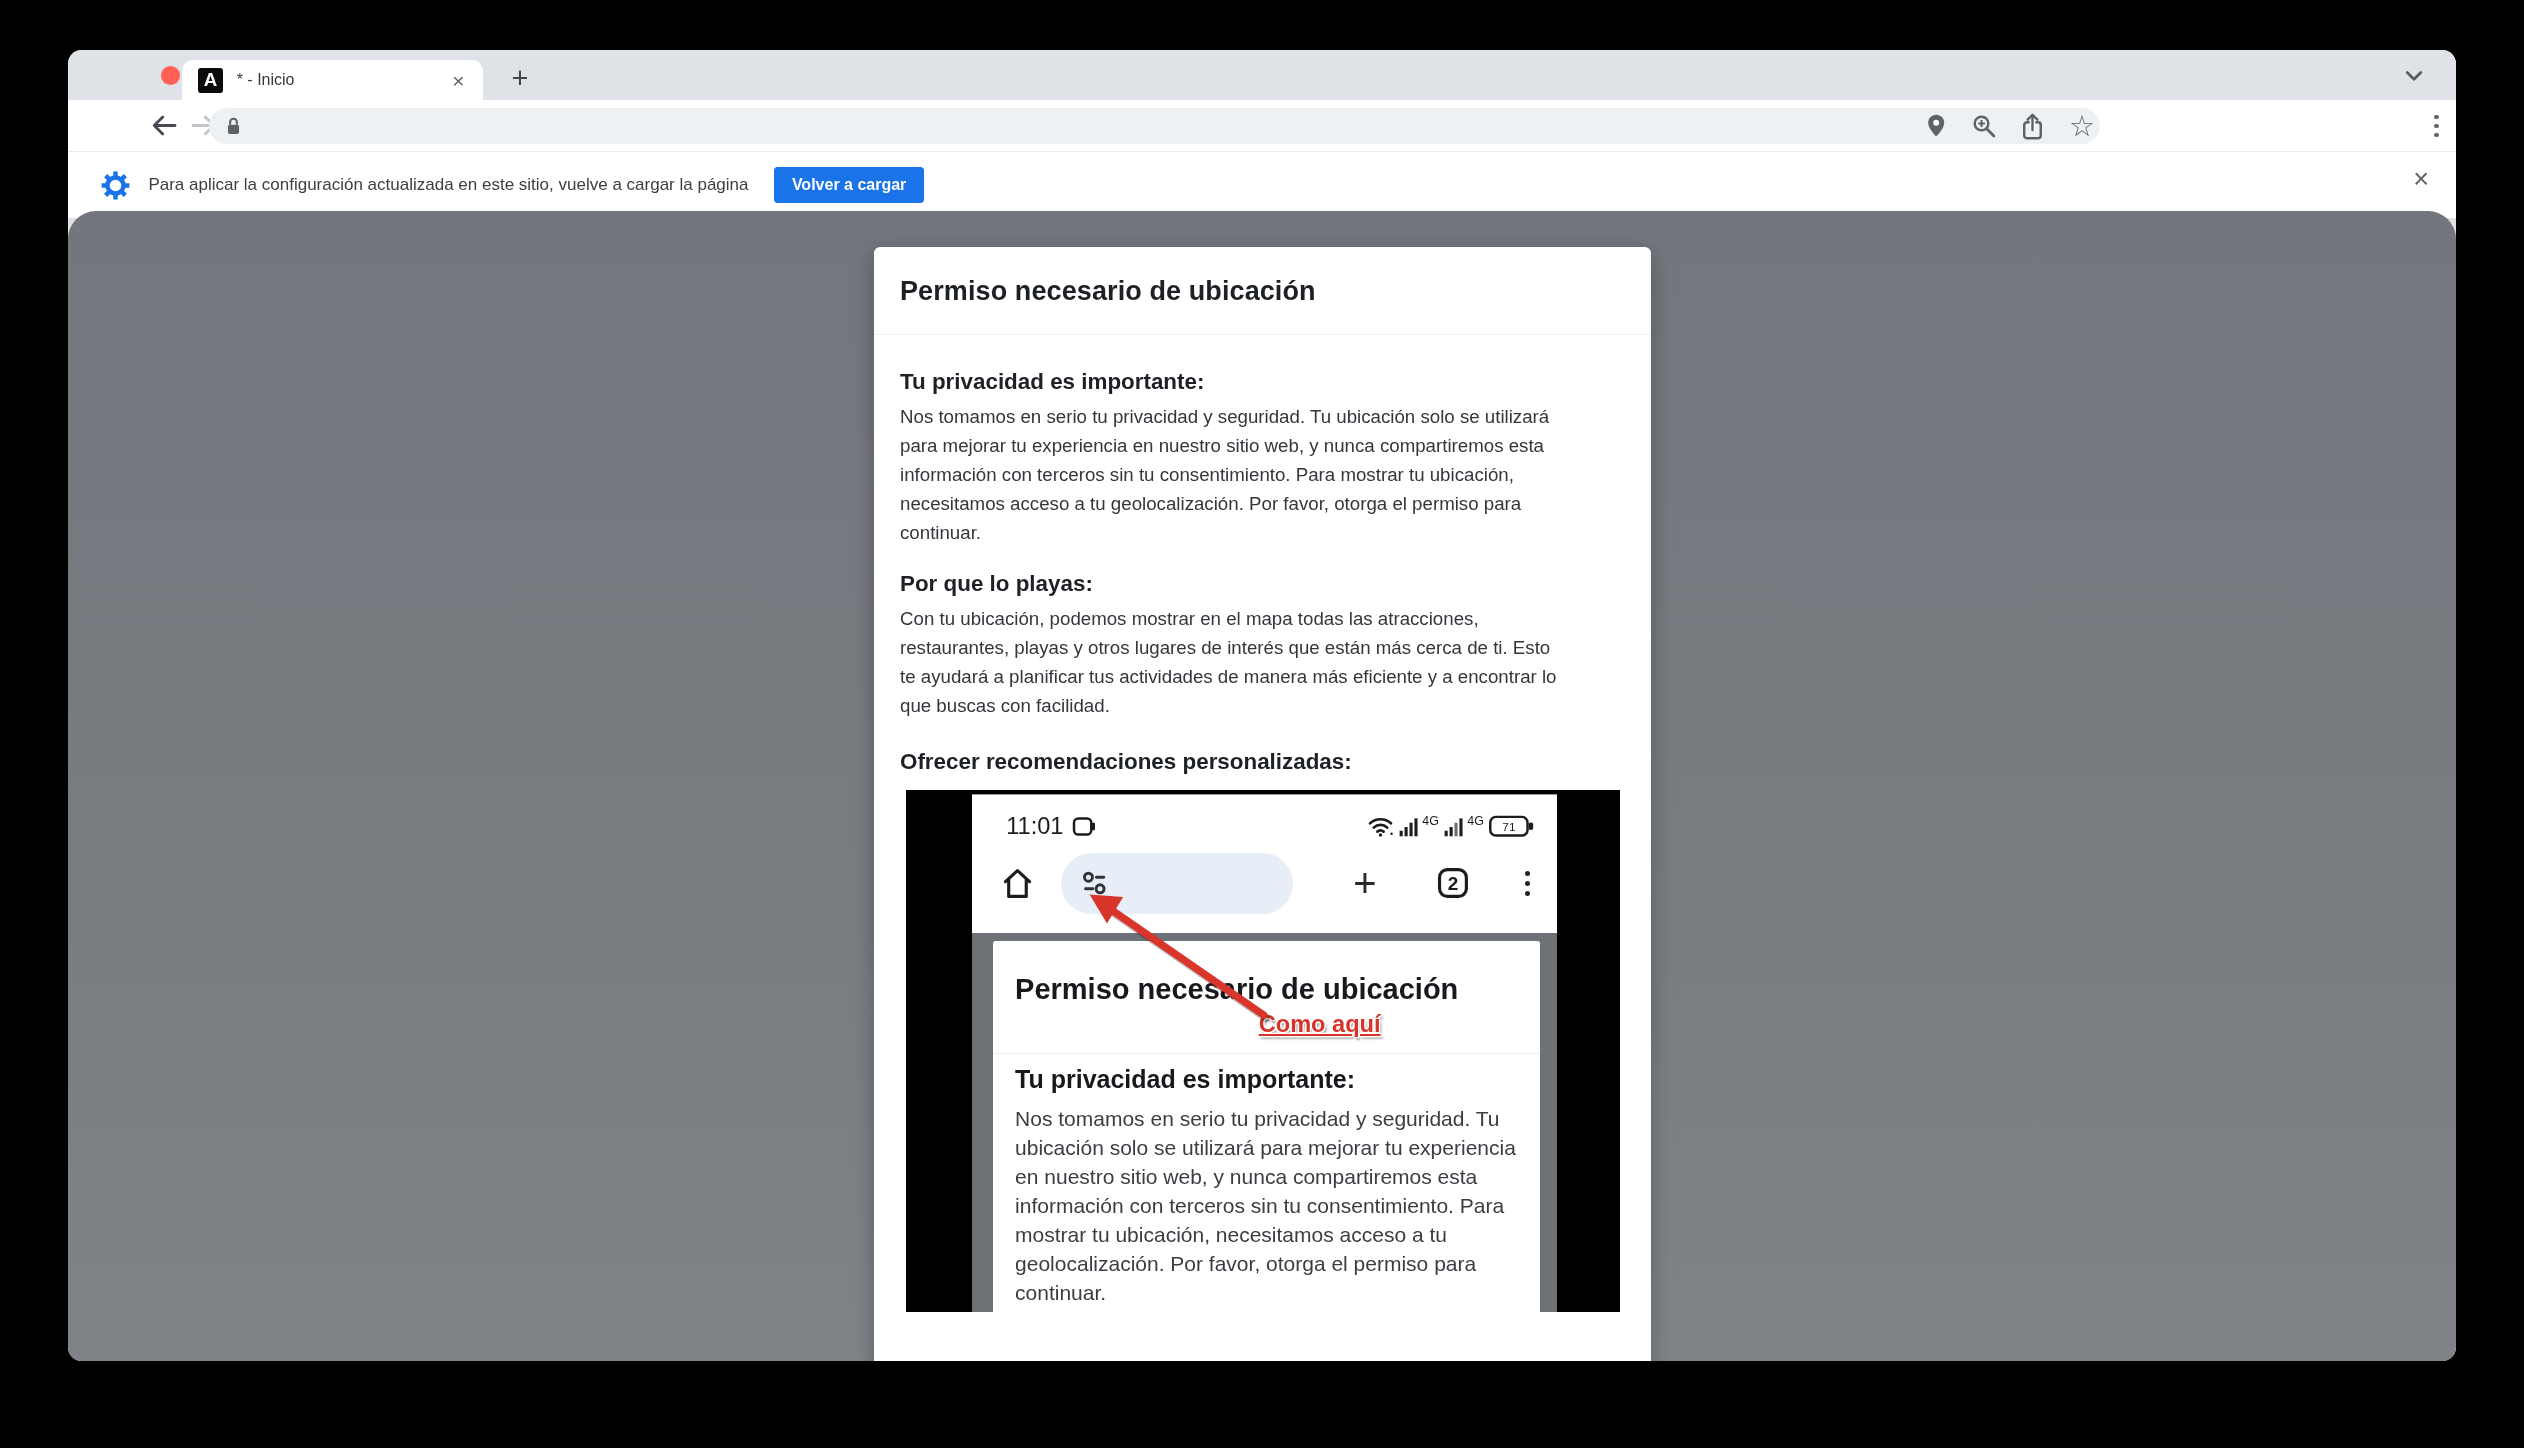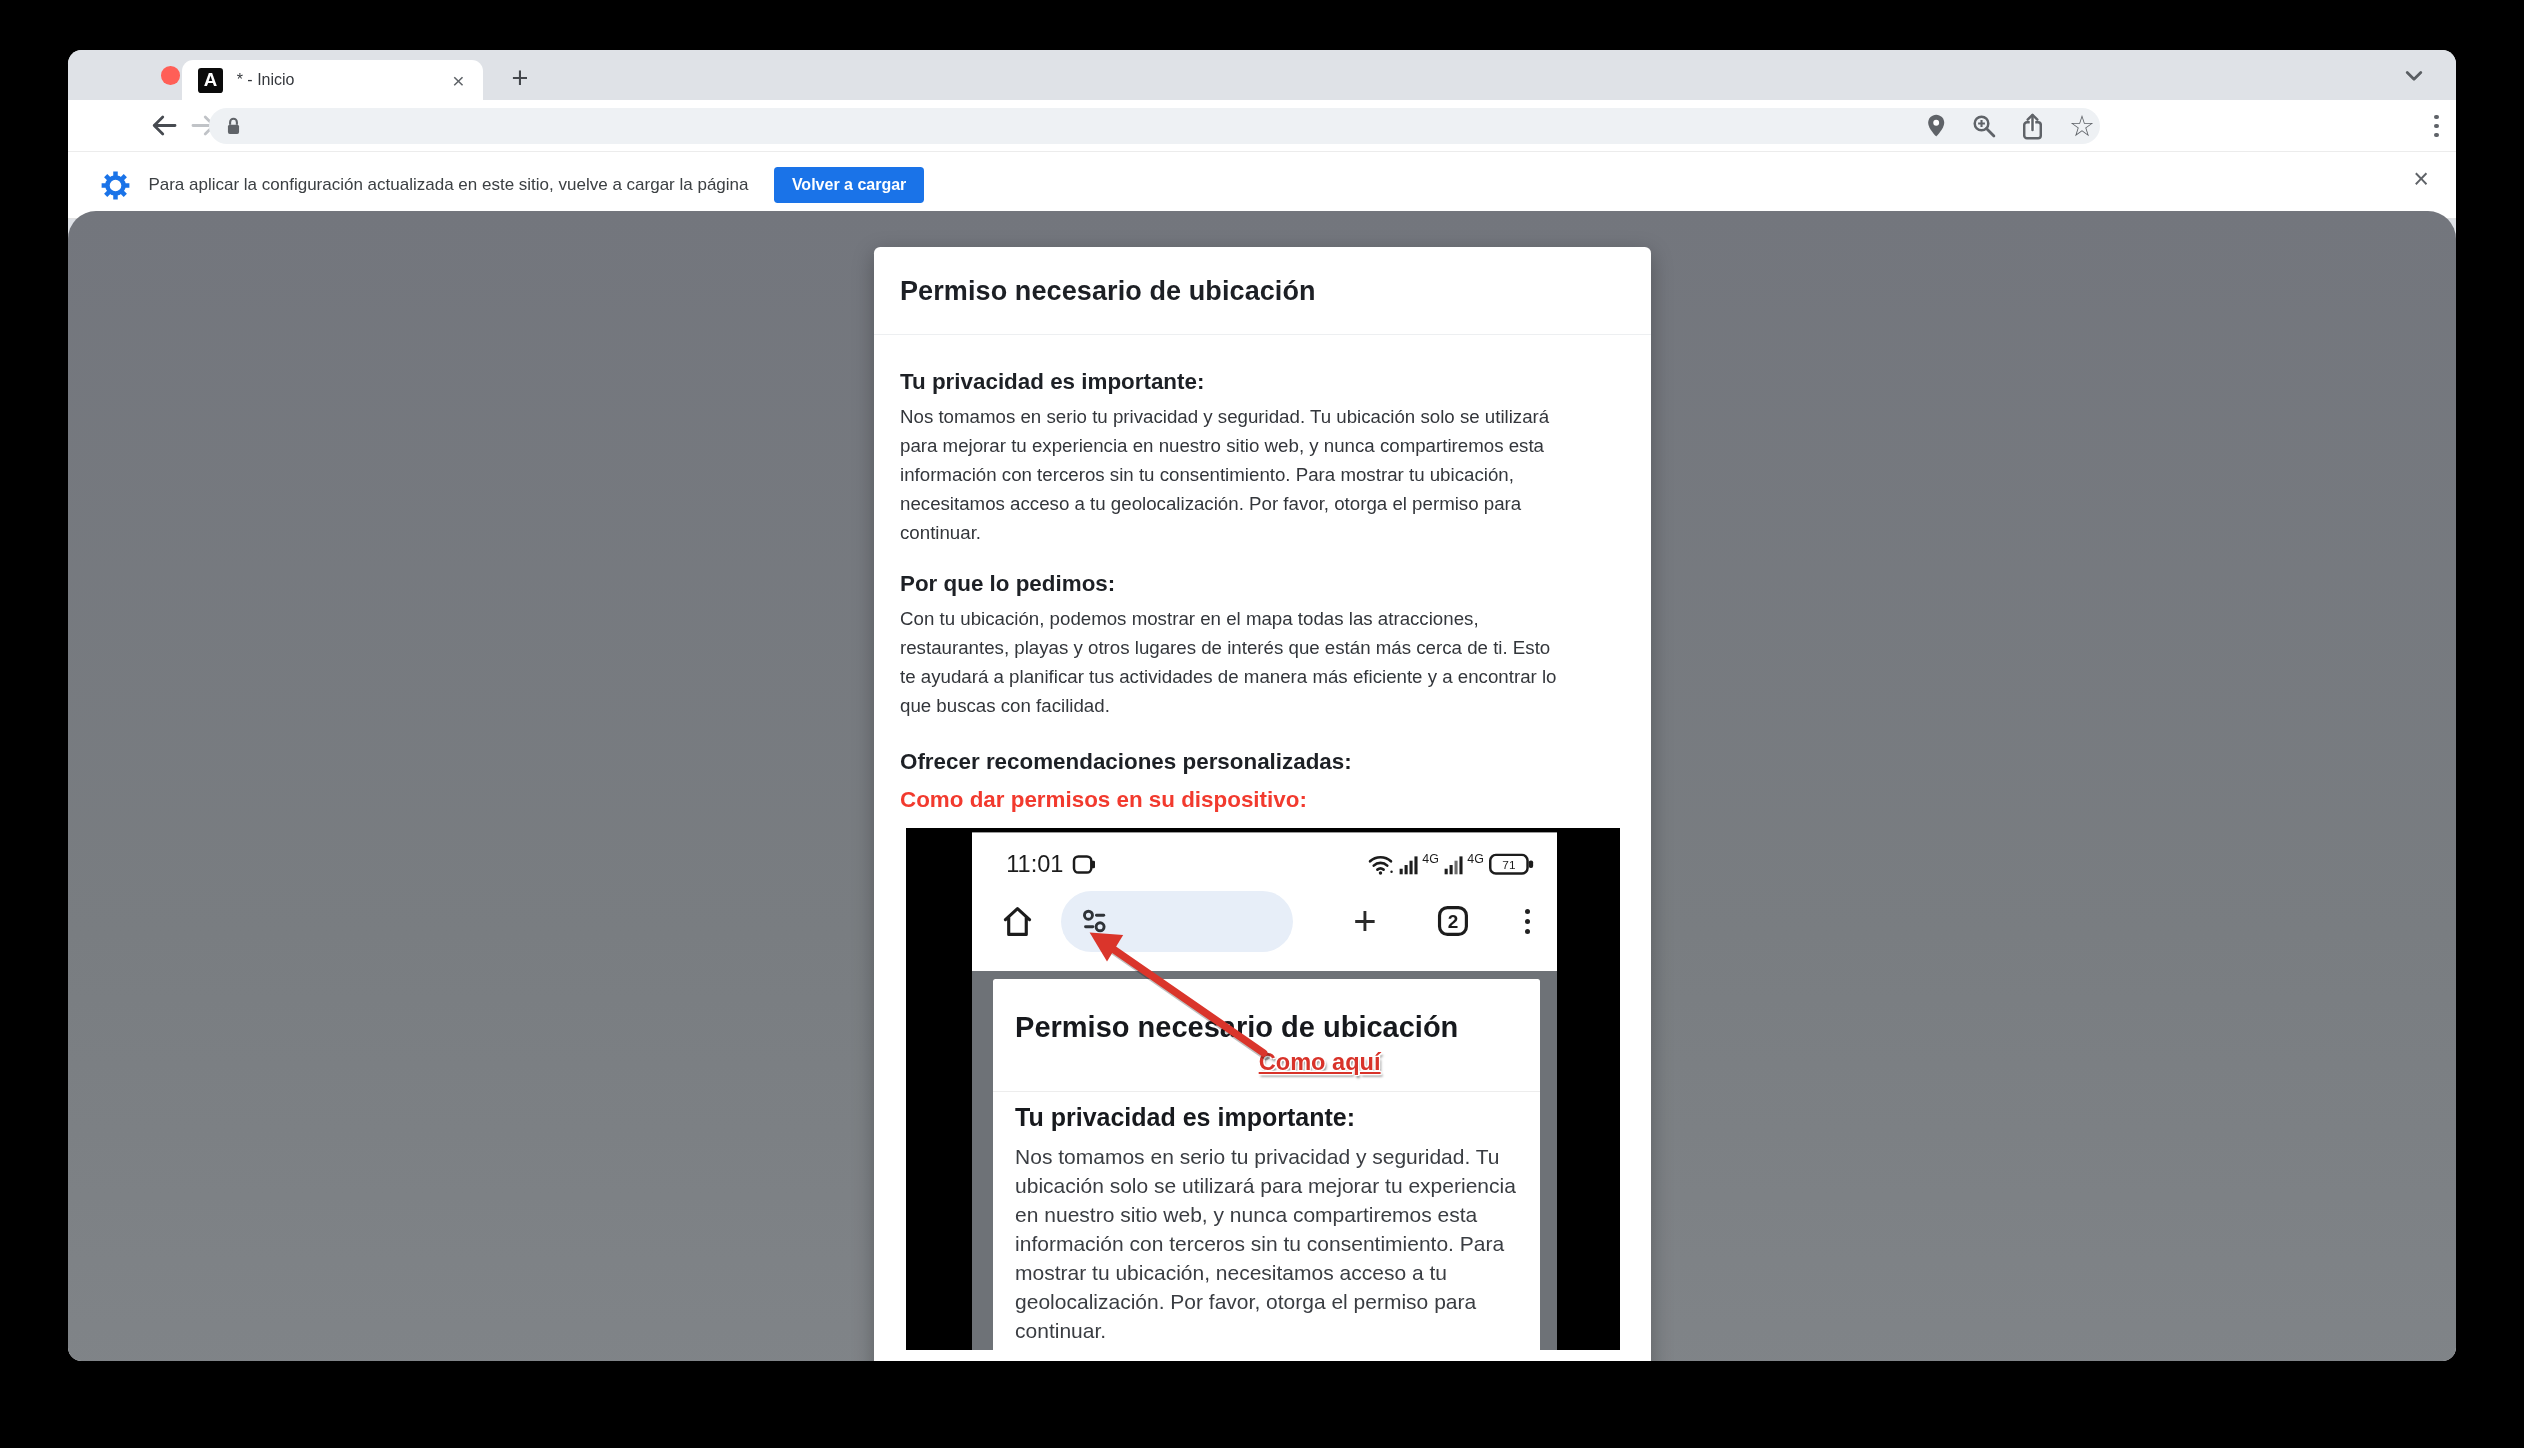--- a/index.html
+++ b/index.html
@@ -180,25 +180,24 @@
       <div class="card">
         <div class="card-header">
           <div class="card-title">Permiso necesario de ubicación</div>
         </div>
         <div class="card-divider"></div>
         <div class="card-body">
 
           <div class="sec-h">Tu privacidad es importante:</div>
           <p class="sec-p">Nos tomamos en serio tu privacidad y seguridad. Tu ubicación solo se utilizará para mejorar tu experiencia en nuestro sitio web, y nunca compartiremos esta información con terceros sin tu consentimiento. Para mostrar tu ubicación, necesitamos acceso a tu geolocalización. Por favor, otorga el permiso para continuar.</p>
 
-          <div class="sec-h tight">Por que lo pedimos:</div>
+          <div class="sec-h tight">Por que lo playas:</div>
           <p class="sec-p">Con tu ubicación, podemos mostrar en el mapa todas las atracciones, restaurantes, playas y otros lugares de interés que están más cerca de ti. Esto te ayudará a planificar tus actividades de manera más eficiente y a encontrar lo que buscas con facilidad.</p>
 
           <div class="sec-h solo">Ofrecer recomendaciones personalizadas:</div>
-          <div class="sec-h red">Como dar permisos en su dispositivo:</div>
 
           <div class="figure">
             <div class="phone">
 
               <div class="p-status">
                 <span class="p-time">11:01</span>
                 <svg class="p-cam" width="25" height="21" viewBox="0 0 40 34">
                   <rect x="3" y="4" width="28" height="26" rx="7" stroke="#1c1c1c" stroke-width="4" fill="none"></rect>
                   <rect x="31" y="11" width="6" height="12" rx="2" fill="#1c1c1c"></rect>
                 </svg>

